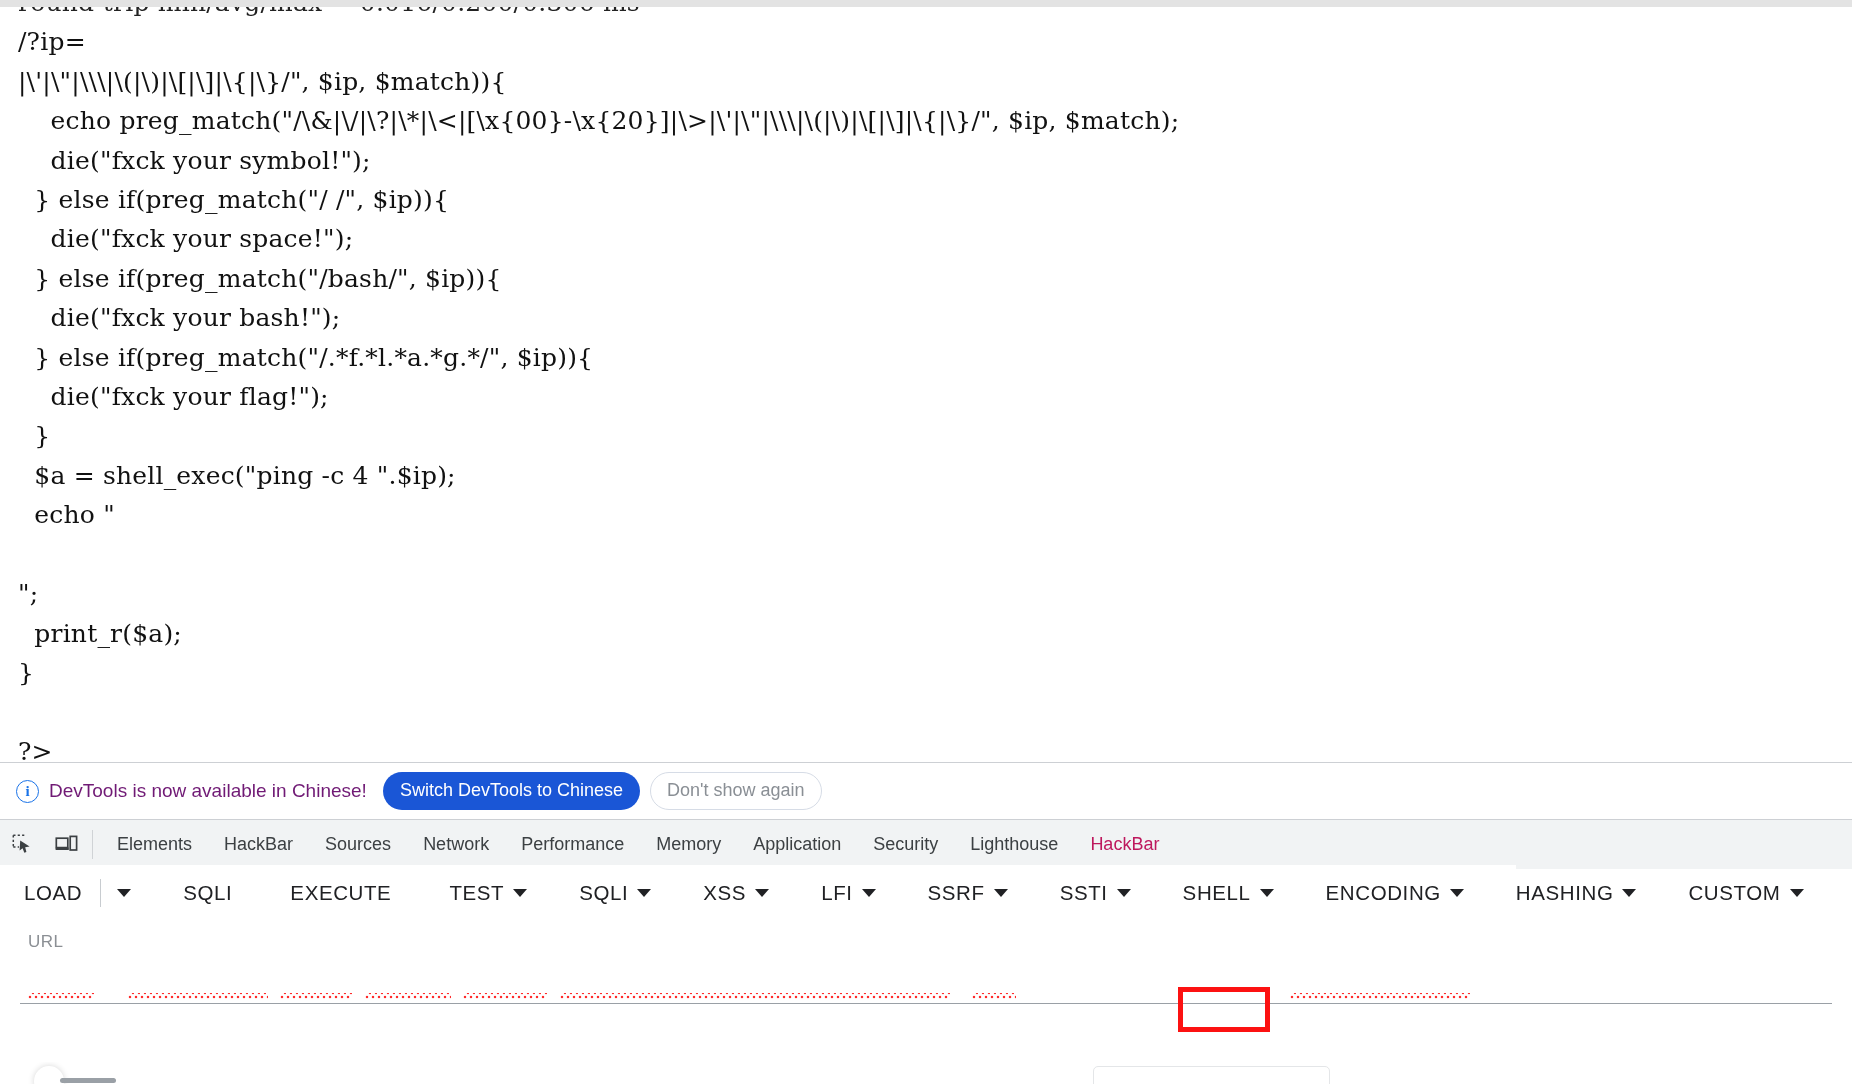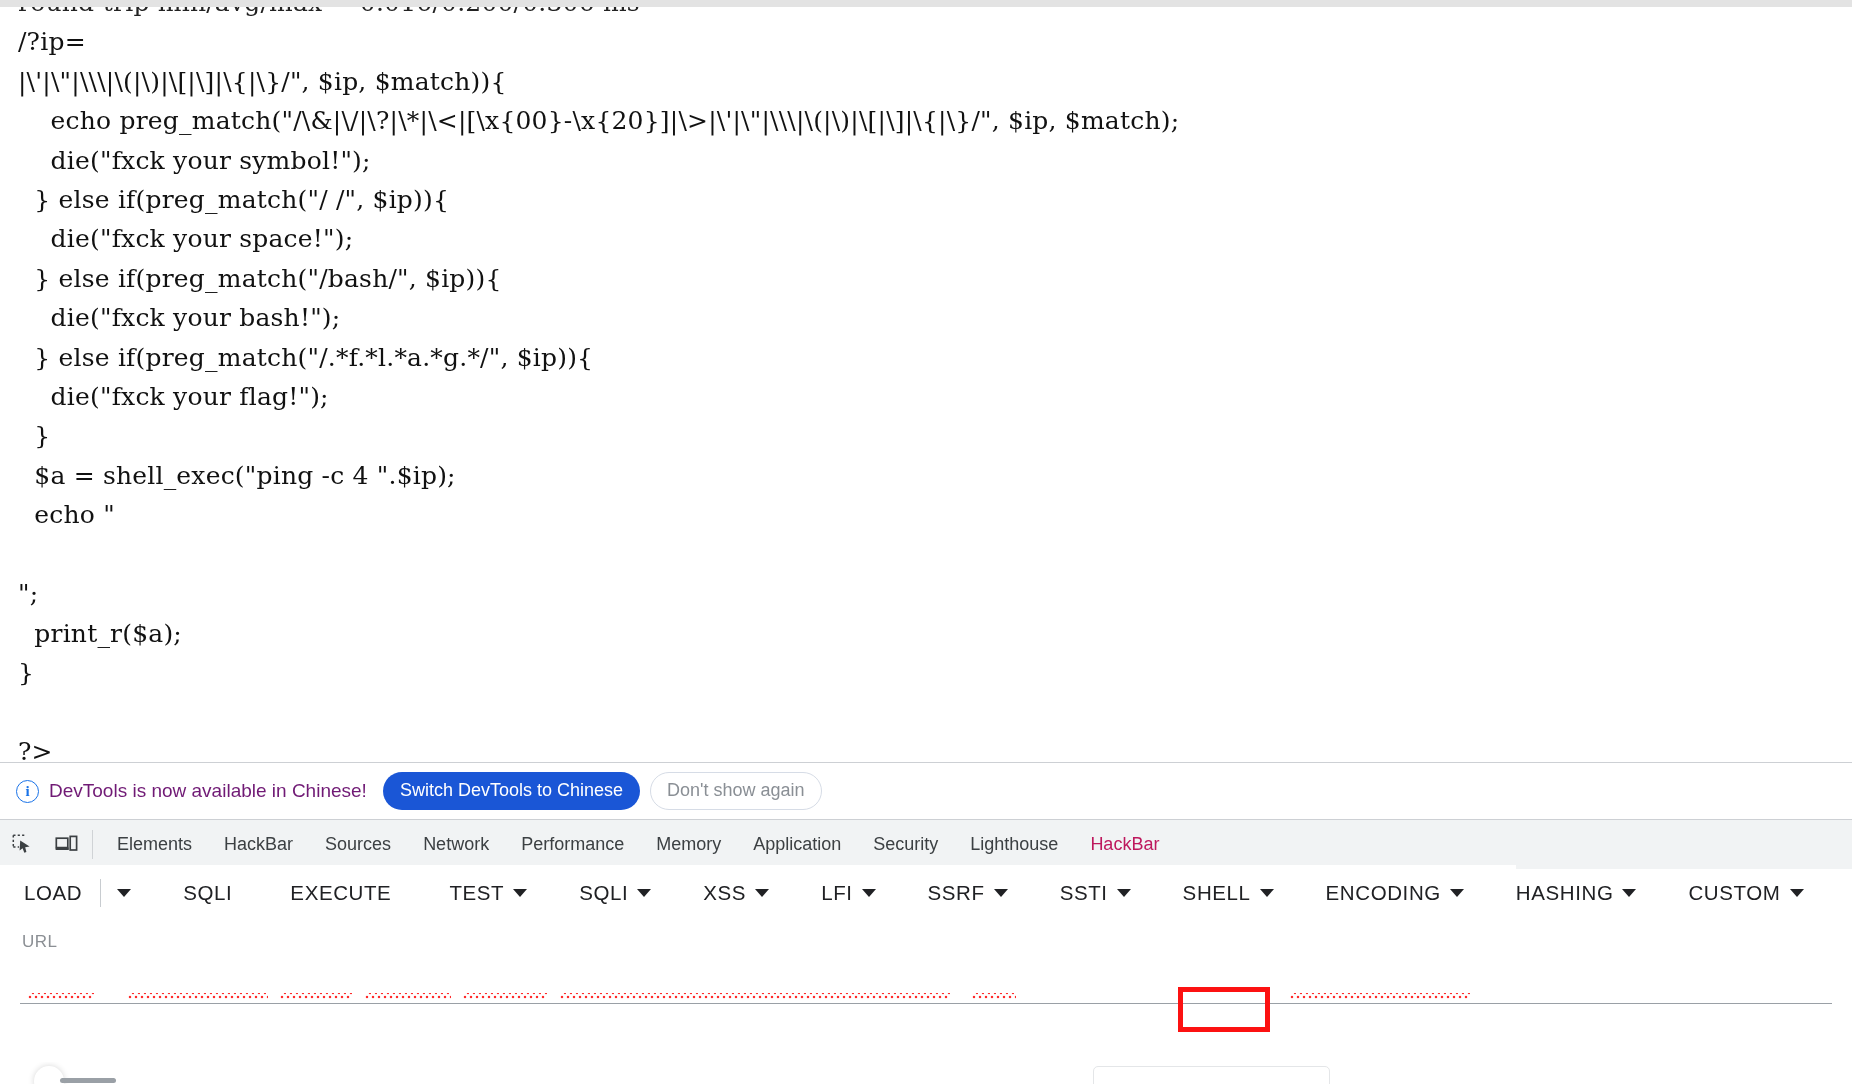--- a/index.html
+++ b/index.html
@@ -211,21 +211,21 @@
     border-left: 7px solid transparent;
     border-right: 7px solid transparent;
     border-top: 8px solid #202124;
     margin-left: 9px;
   }
   .caret.solo { margin-left: 0; }
 
   
   .url-label {
     position: absolute;
-    top: 67px; left: 22px;
+    top: 67px; left: 28px;
     font-size: 17px;
     color: #8b8f94;
     letter-spacing: 0.5px;
   }
 
   .url-field {
     position: absolute;
     top: 92px; left: 20px;
     width: 1812px;
     height: 47px;

